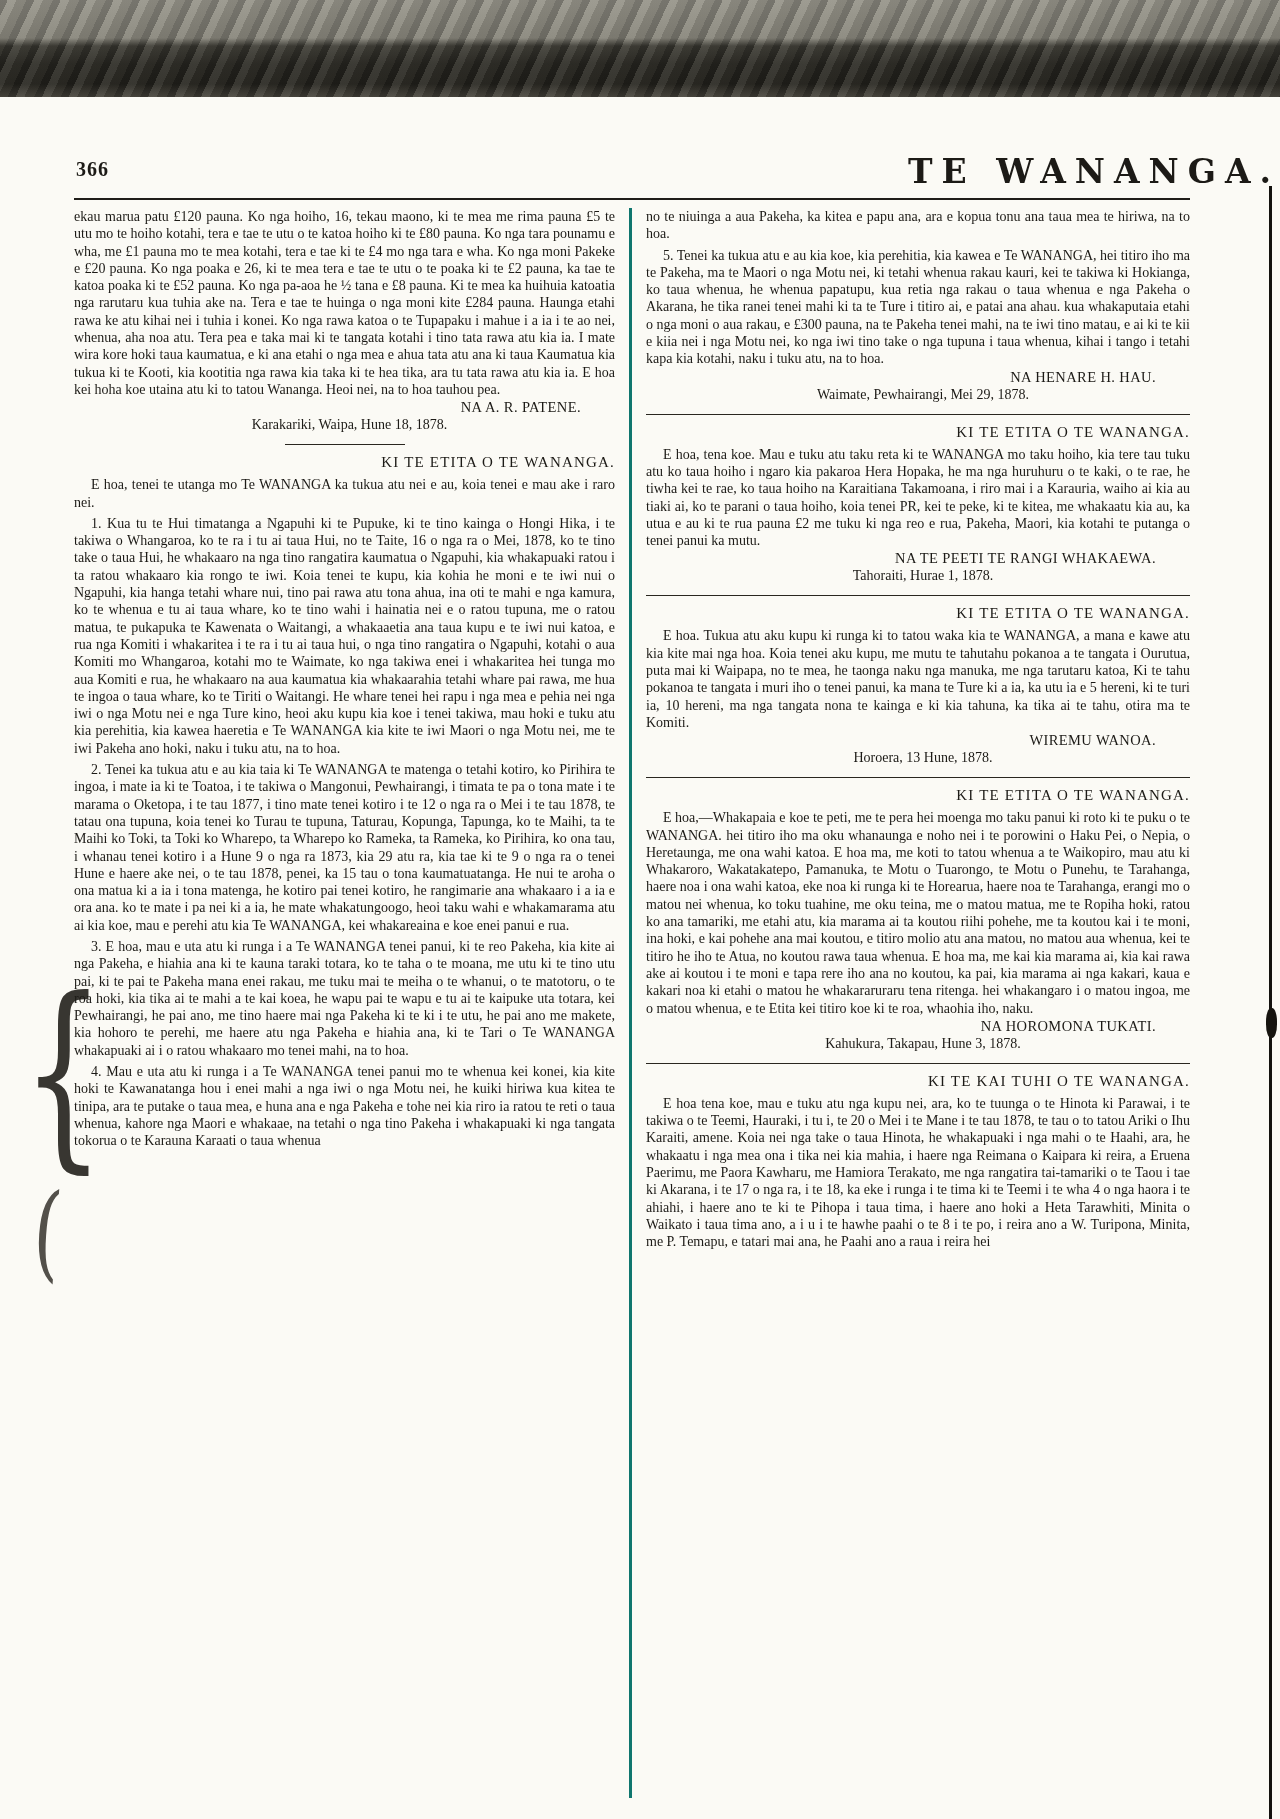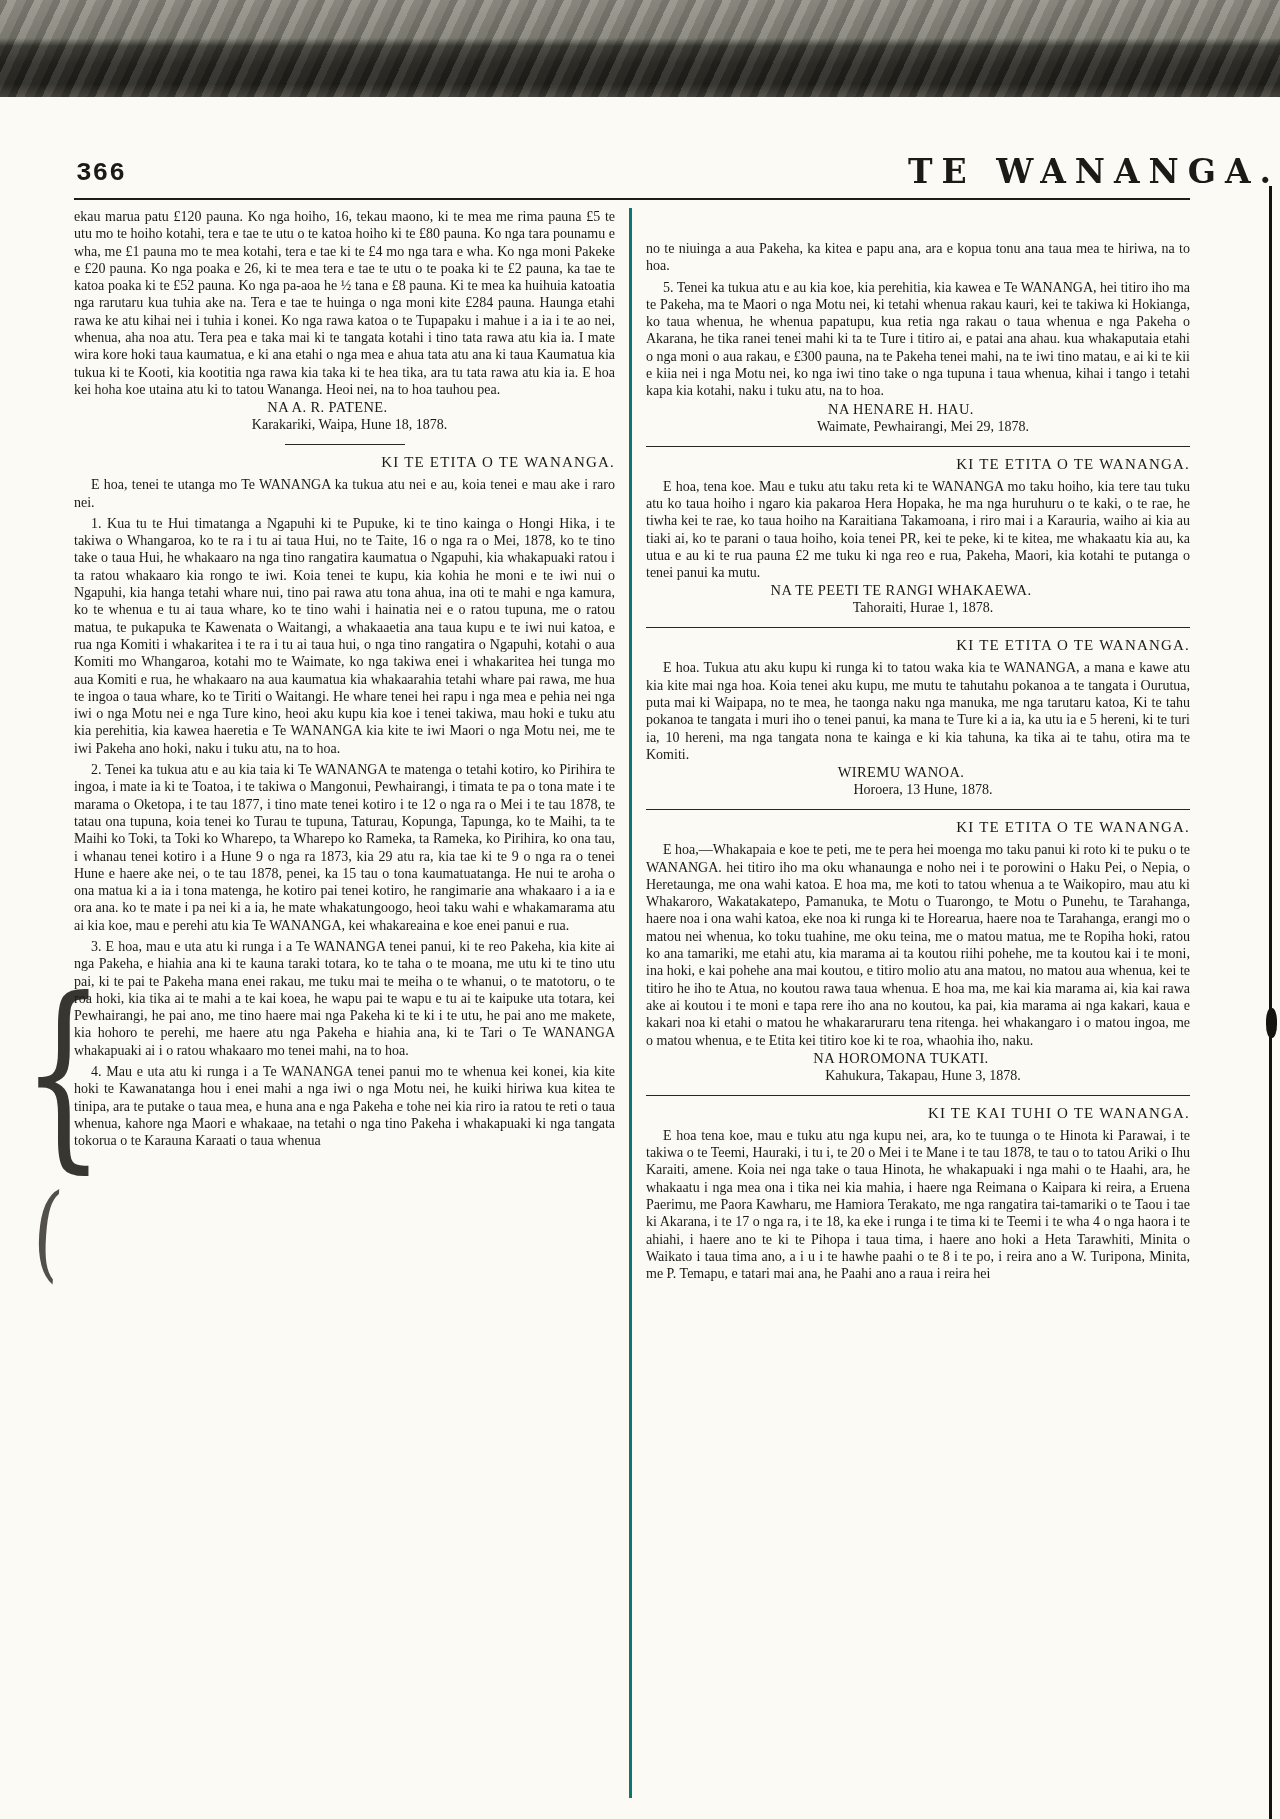--- a/index.html
+++ b/index.html
@@ -36,47 +36,47 @@
   }
   .ink-paren {
     position:absolute; left:34px; top:1196px;
     font-family:"DejaVu Serif", serif;
     font-size:70px; line-height:1; color:#2a2620;
     transform:scaleY(1.5) rotate(6deg); opacity:.8;
   }
   .header { position:absolute; top:148px; left:0; width:100%; height:48px; }
   .page-number {
     position:absolute; left:76px; top:10px;
-    font-size:26px; font-weight:bold; letter-spacing:1px;
-    font-family:Liberation Mono, monospace;
+    font-size:20px; font-weight:bold; letter-spacing:1px;
+    font-family:Liberation Serif, serif;
   }
   .masthead {
     position:absolute; left:0; width:100%; top:4px;
     text-align:right;
     font-family:"DejaVu Serif", serif;
     font-size:33px; font-weight:bold; letter-spacing:9px;
   }
   .header-rule {
     position:absolute; top:198px; left:74px; width:1116px;
     border-top:2px solid #1f1d19;
   }
   .columns {
     position:absolute; top:208px; left:74px; width:1116px; height:1590px;
     display:flex; overflow:hidden;
   }
   .col { width:50%; overflow:hidden; }
   .col-left  { padding-right:14px; border-right:3px solid #0f766e; }
-  .col-right { padding-left:14px;margin-top:32px; }
+  .col-right { padding-left:14px; }
   .bt {
     font-size:14px; line-height:17.3px;
     text-align:justify;
   }
   .indent { text-indent:17px; }
   .sigline {
-    text-align:center; padding-right:34px;
+    text-align:right; padding-right:34px;
     font-size:14.5px; line-height:18px; letter-spacing:.4px;
   }
   .dateline {
     font-size:14px; line-height:18px; text-indent:10px;text-align:center;
   }
   .section-head {
     text-align:right;
     font-size:15px; font-weight:normal; letter-spacing:1.2px;
     margin:9px 0 5px;
   }

